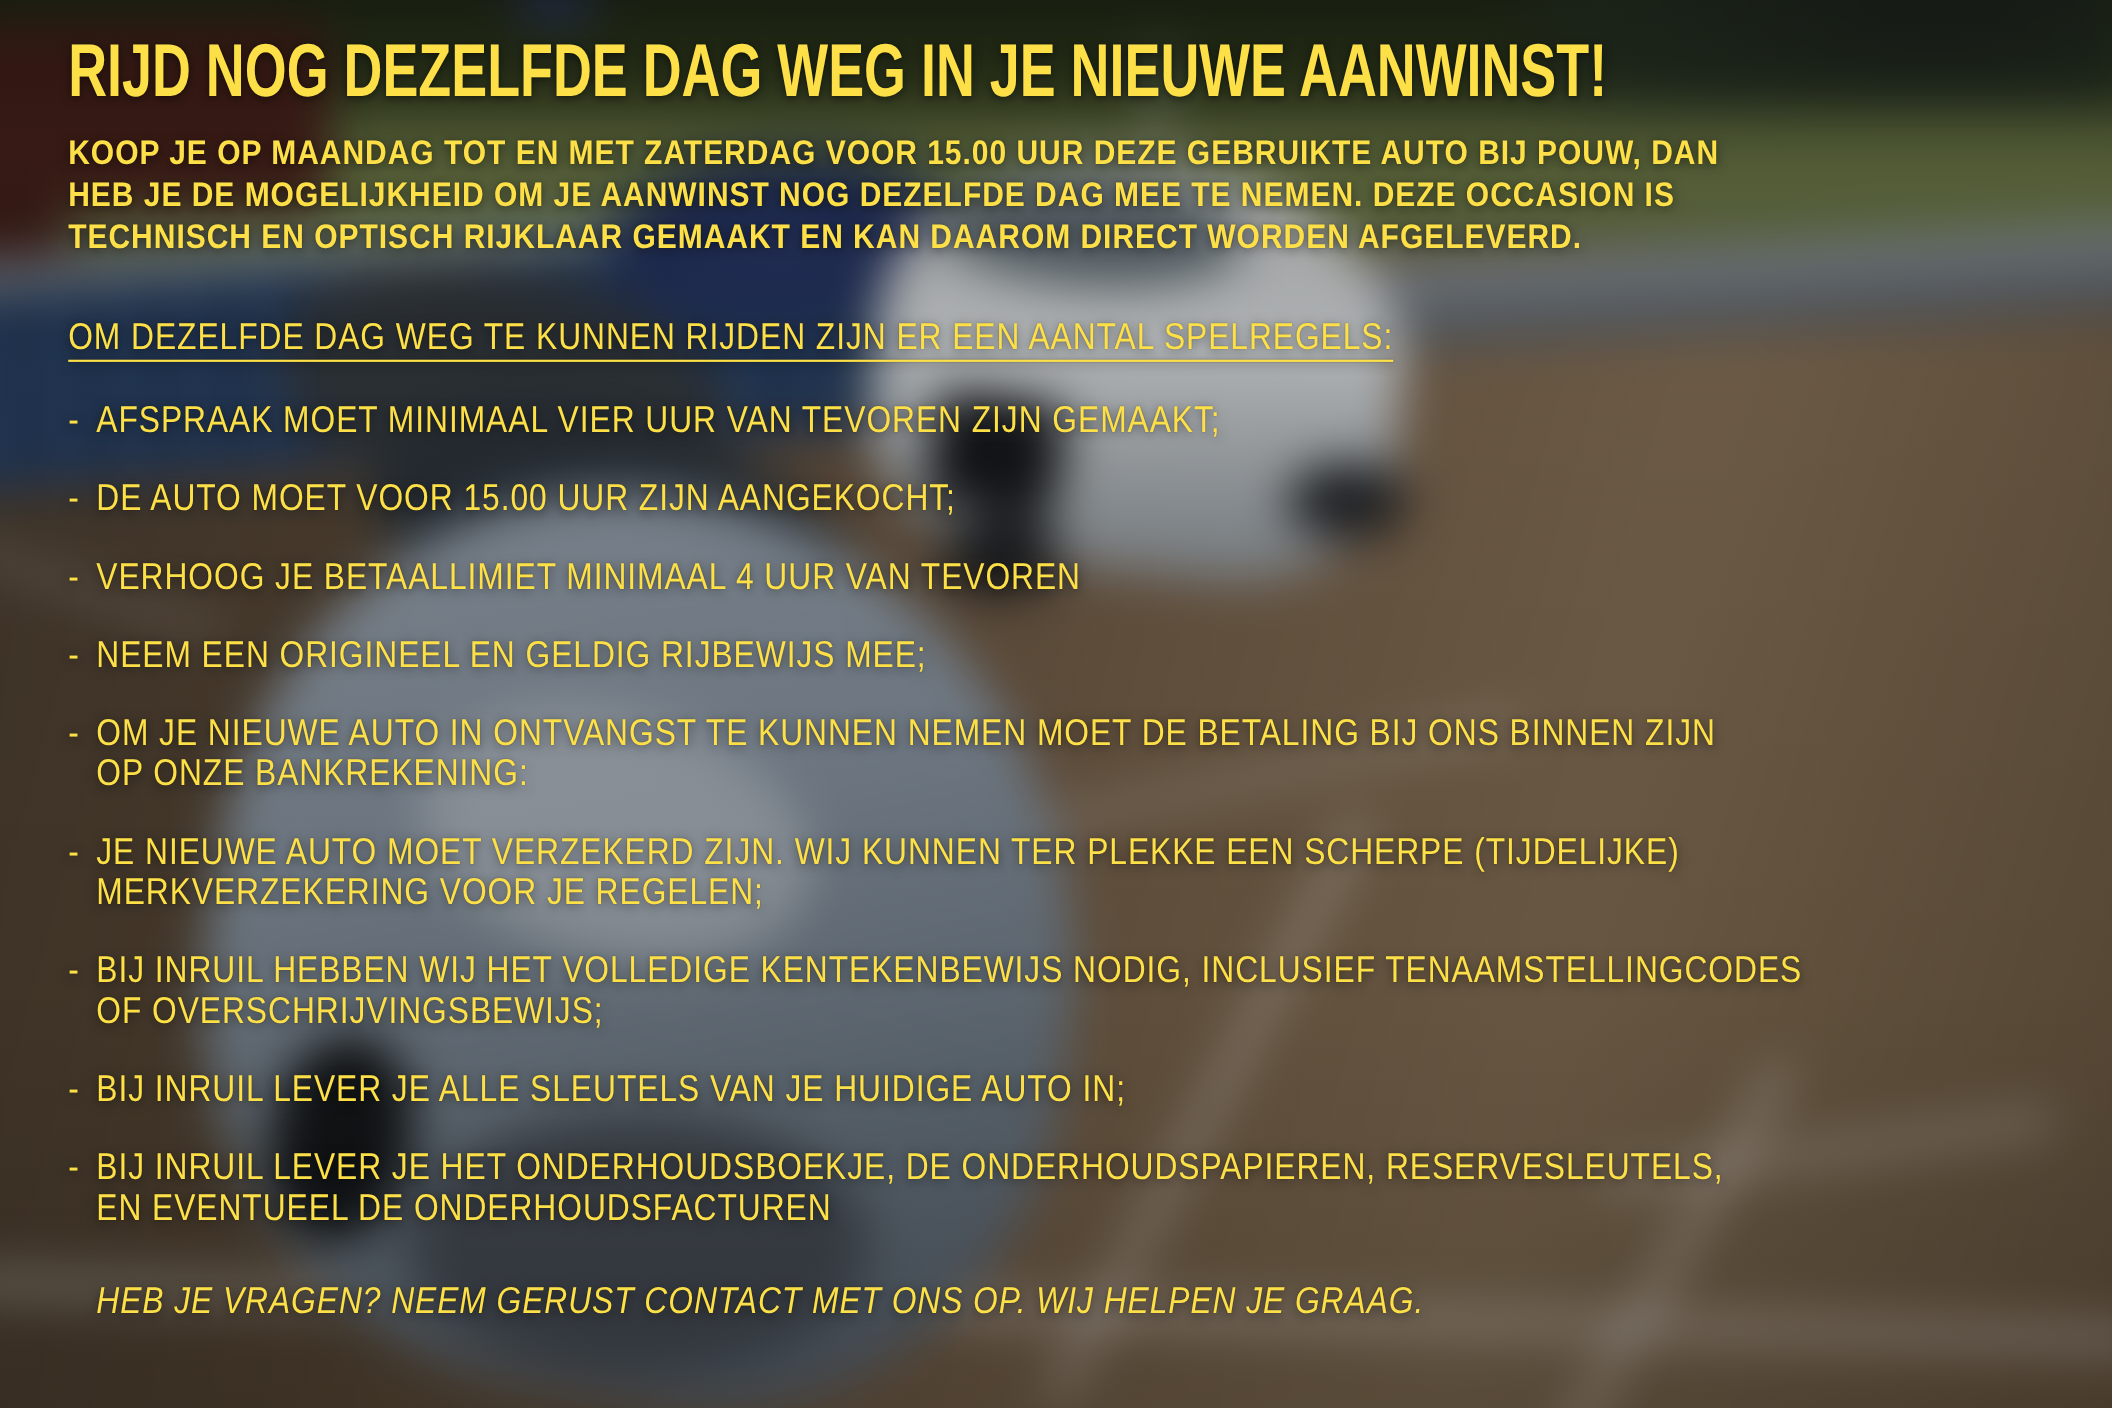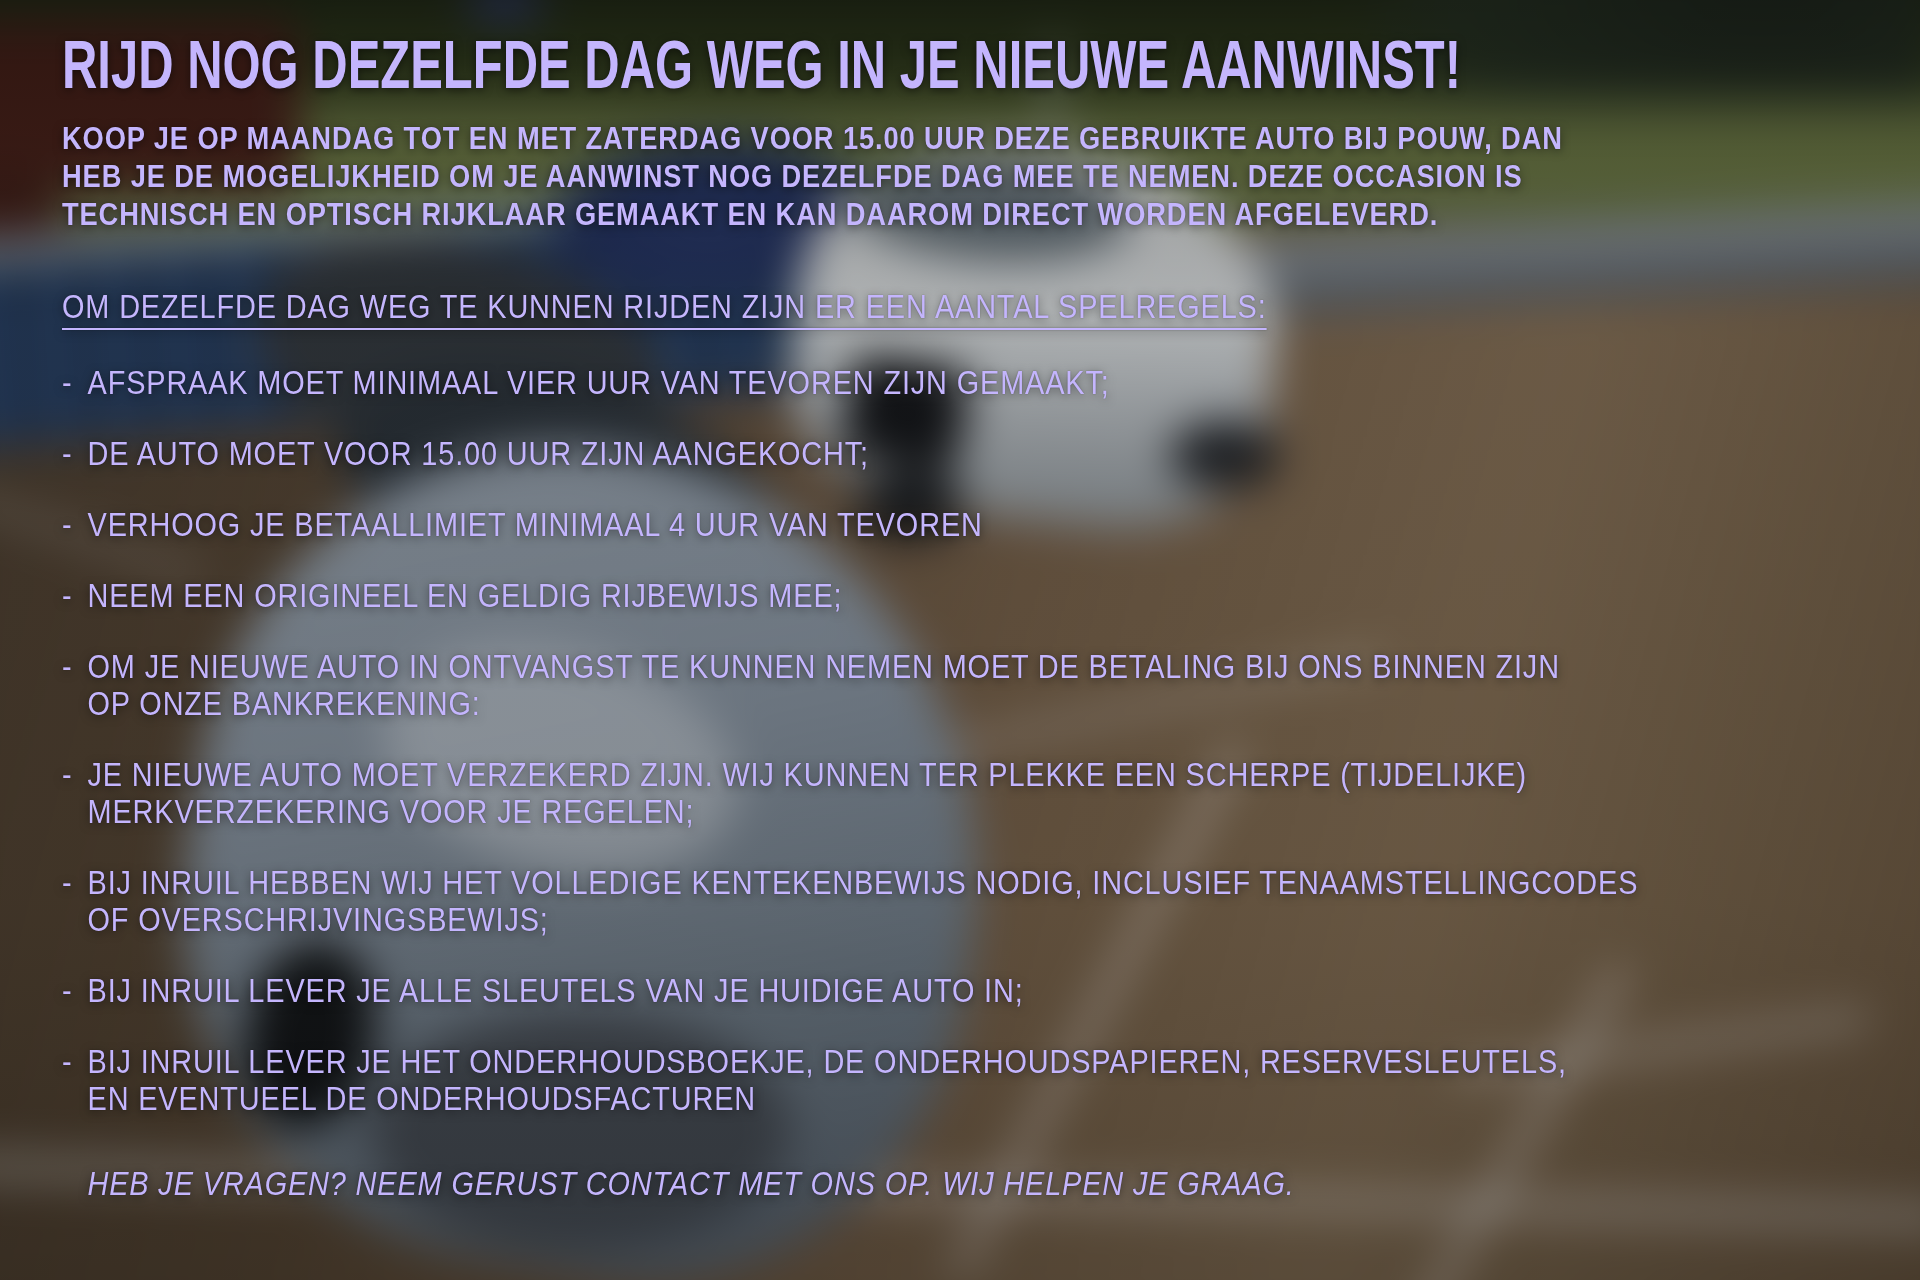--- a/index.html
+++ b/index.html
@@ -1,18 +1,18 @@
 <!DOCTYPE html>
 <html><head>
 <meta charset="utf-8">
 <style>
   html,body{margin:0;padding:0;background:#000;}
   .stage{
     position:relative;width:1920px;height:1280px;overflow:hidden;
-    font-family:"Liberation Sans","DejaVu Sans",sans-serif;color:#c4b5fd;
+    font-family:"Liberation Sans","DejaVu Sans",sans-serif;color:#fde047;
   }
   
   .photo{position:absolute;inset:-50px;filter:blur(22px) saturate(.92);}
   .photo *{position:absolute;}
   .ground{inset:0;background:linear-gradient(105deg,#4b3d2d 0%,#5c4a35 28%,#7b6349 52%,#8a7254 72%,#6b573f 100%);}
   .trees{left:0;right:0;top:0;height:215px;background:linear-gradient(180deg,#1f2817 0%,#37451f 55%,#5a6a33 100%);}
   .trees-right{left:1420px;top:0;width:560px;height:240px;background:radial-gradient(ellipse at 70% 20%,#232d22 0%,#2c3a28 55%,transparent 80%);}
   .grass{left:0;right:0;top:150px;height:120px;background:linear-gradient(180deg,#6c7c41 0%,#7d8d4d 60%,#6a7a44 100%);}
   .building{left:-10px;top:70px;width:360px;height:170px;background:#55251c;border-radius:28px;}
   .building2{left:-40px;top:220px;width:150px;height:240px;background:#4a221a;border-radius:24px;}

